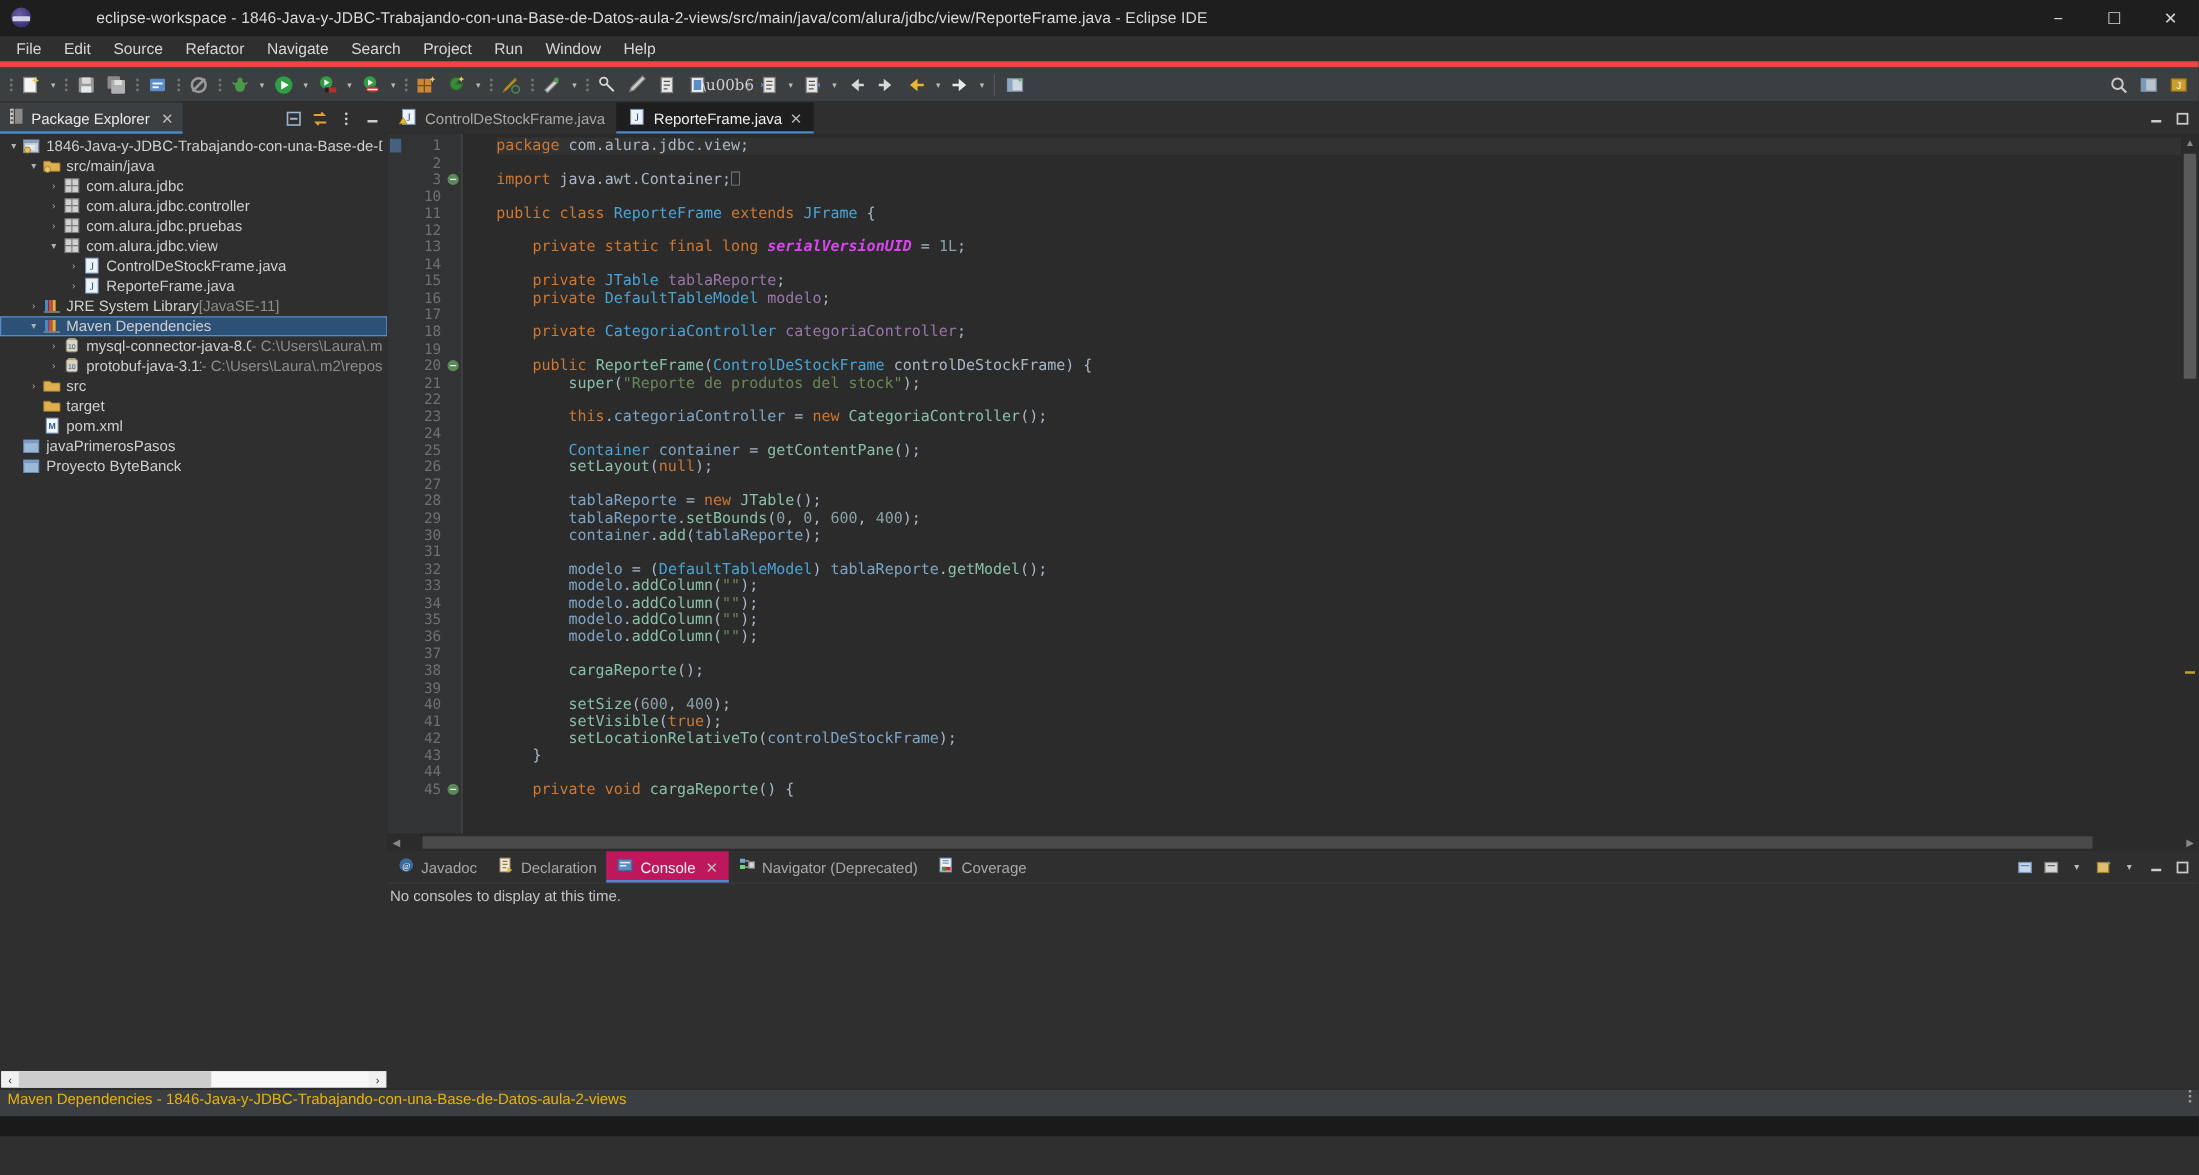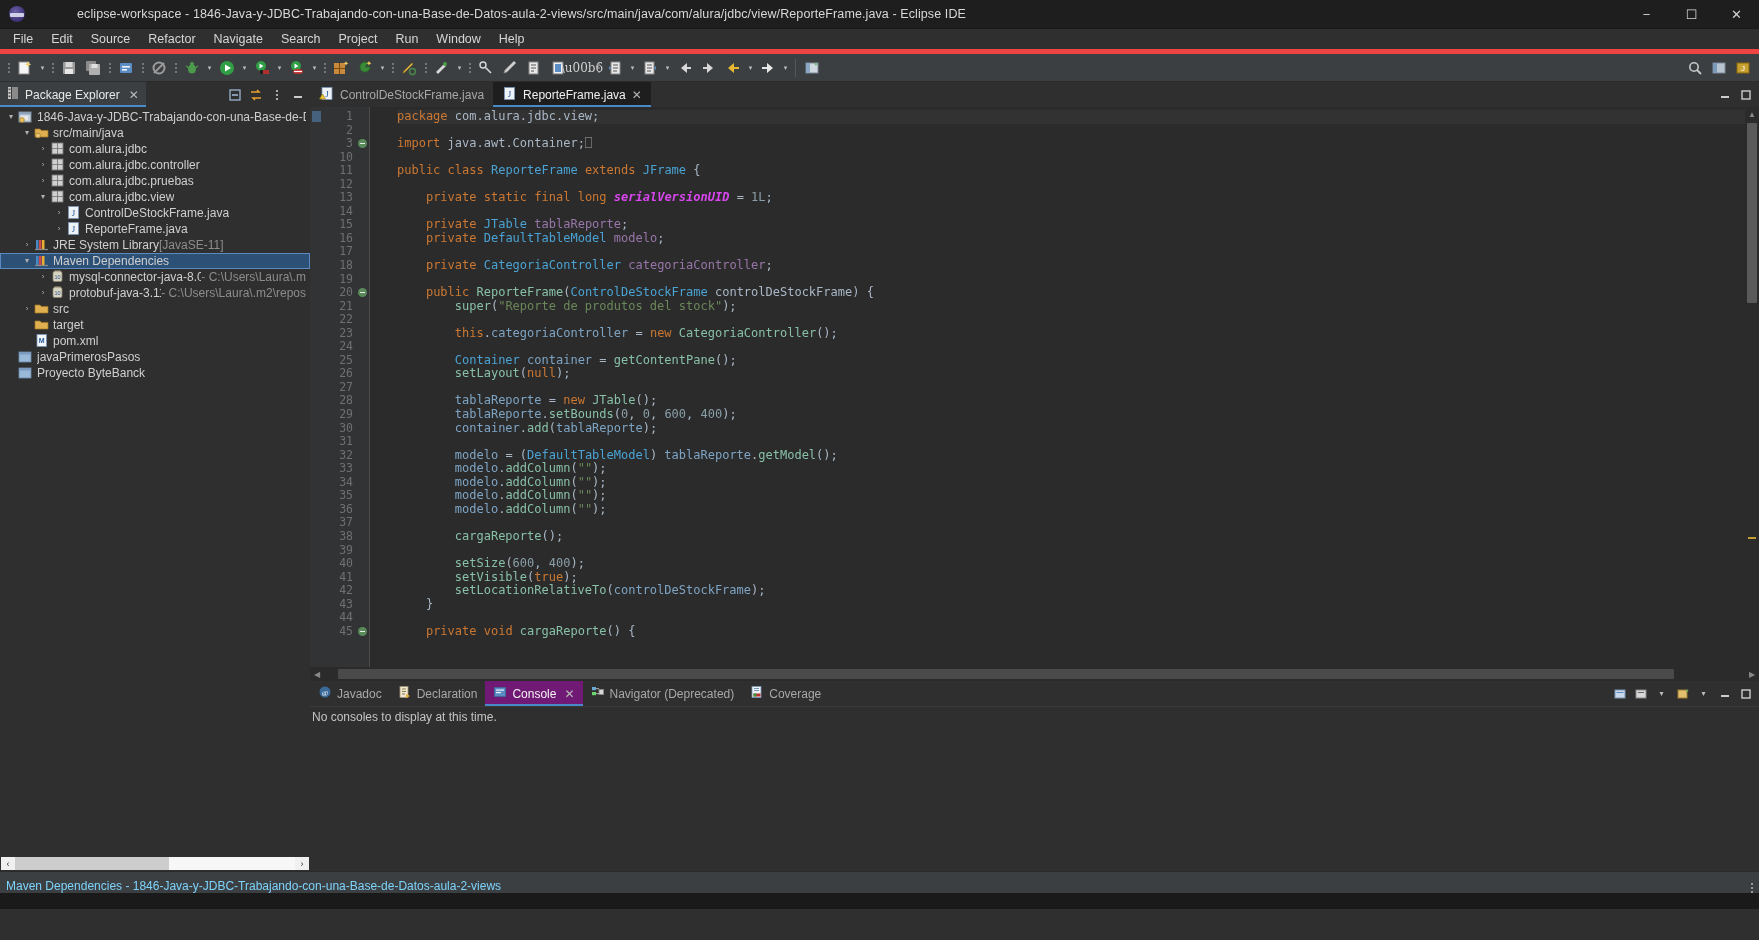--- a/index.html
+++ b/index.html
@@ -230,36 +230,36 @@
   
   .console-panel {
     height: 190px; background: #2f2f2f; display: flex;
     flex-direction: column; flex: none;
   }
   .ctabbar { height: 25px; display: flex; align-items: stretch; background: #2f2f2f; }
   .ctab {
     display: flex; align-items: center; gap: 5px;
     padding: 0 8px; font-size: 12px; color: #a8a8a8; white-space: nowrap;
   }
-  .ctab.active { background: #701a75; color: #f2f2f2; position: relative; }
+  .ctab.active { background: #be185d; color: #f2f2f2; position: relative; }
   .ctab.active::after {
     content: ""; position: absolute; left: 0; right: 0; bottom: 0;
     height: 2px; background: #4a89c8;
   }
   .ctab-tools { margin-left: auto; display: flex; align-items: center; padding-right: 3px; }
   .console-body {
     flex: 1; background: #2f2f2f; padding: 3px 0 0 2px;
     font-size: 12px; color: #c4c4c4; border-top: 1px solid #3a3a3a;
   }
 
   
   .statusbar {
     height: 22px; background: #3c3f41; display: flex;
-    align-items: flex-end; padding: 0 6px; font-size: 12px;
-    color: #7dd3fc; border-top: 1px solid #2b2b2b;
+    align-items: flex-start; padding: 0 6px; font-size: 12px;
+    color: #eab308; border-top: 1px solid #2b2b2b;
   }
   .status-right { margin-left: auto; display: flex; align-items: center; gap: 10px; }
   .sb-dots { display: flex; flex-direction: column; gap: 2px; }
   .sb-dots i { width: 2px; height: 2px; background: #999; }
 
   .taskbar { height: 16px; background: #1a1a1a; display: flex; }
 </style>
 </head>
 <body>
 

